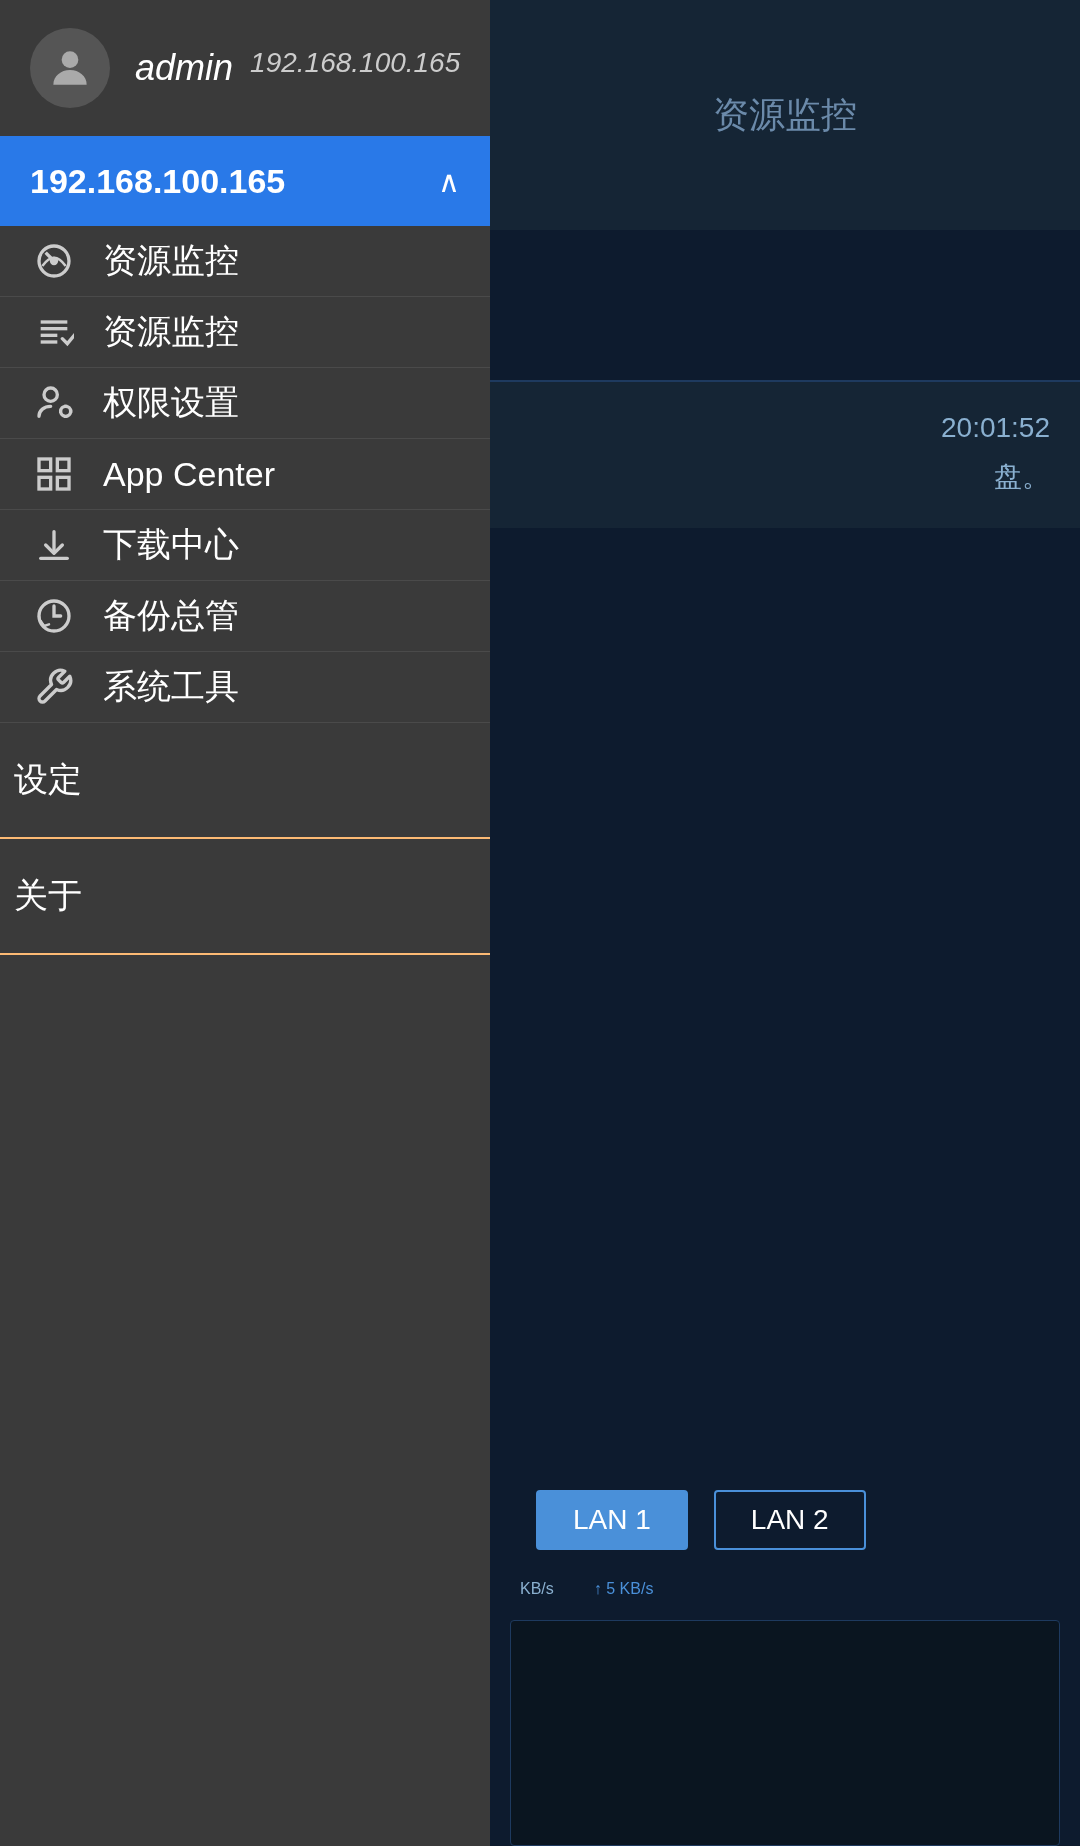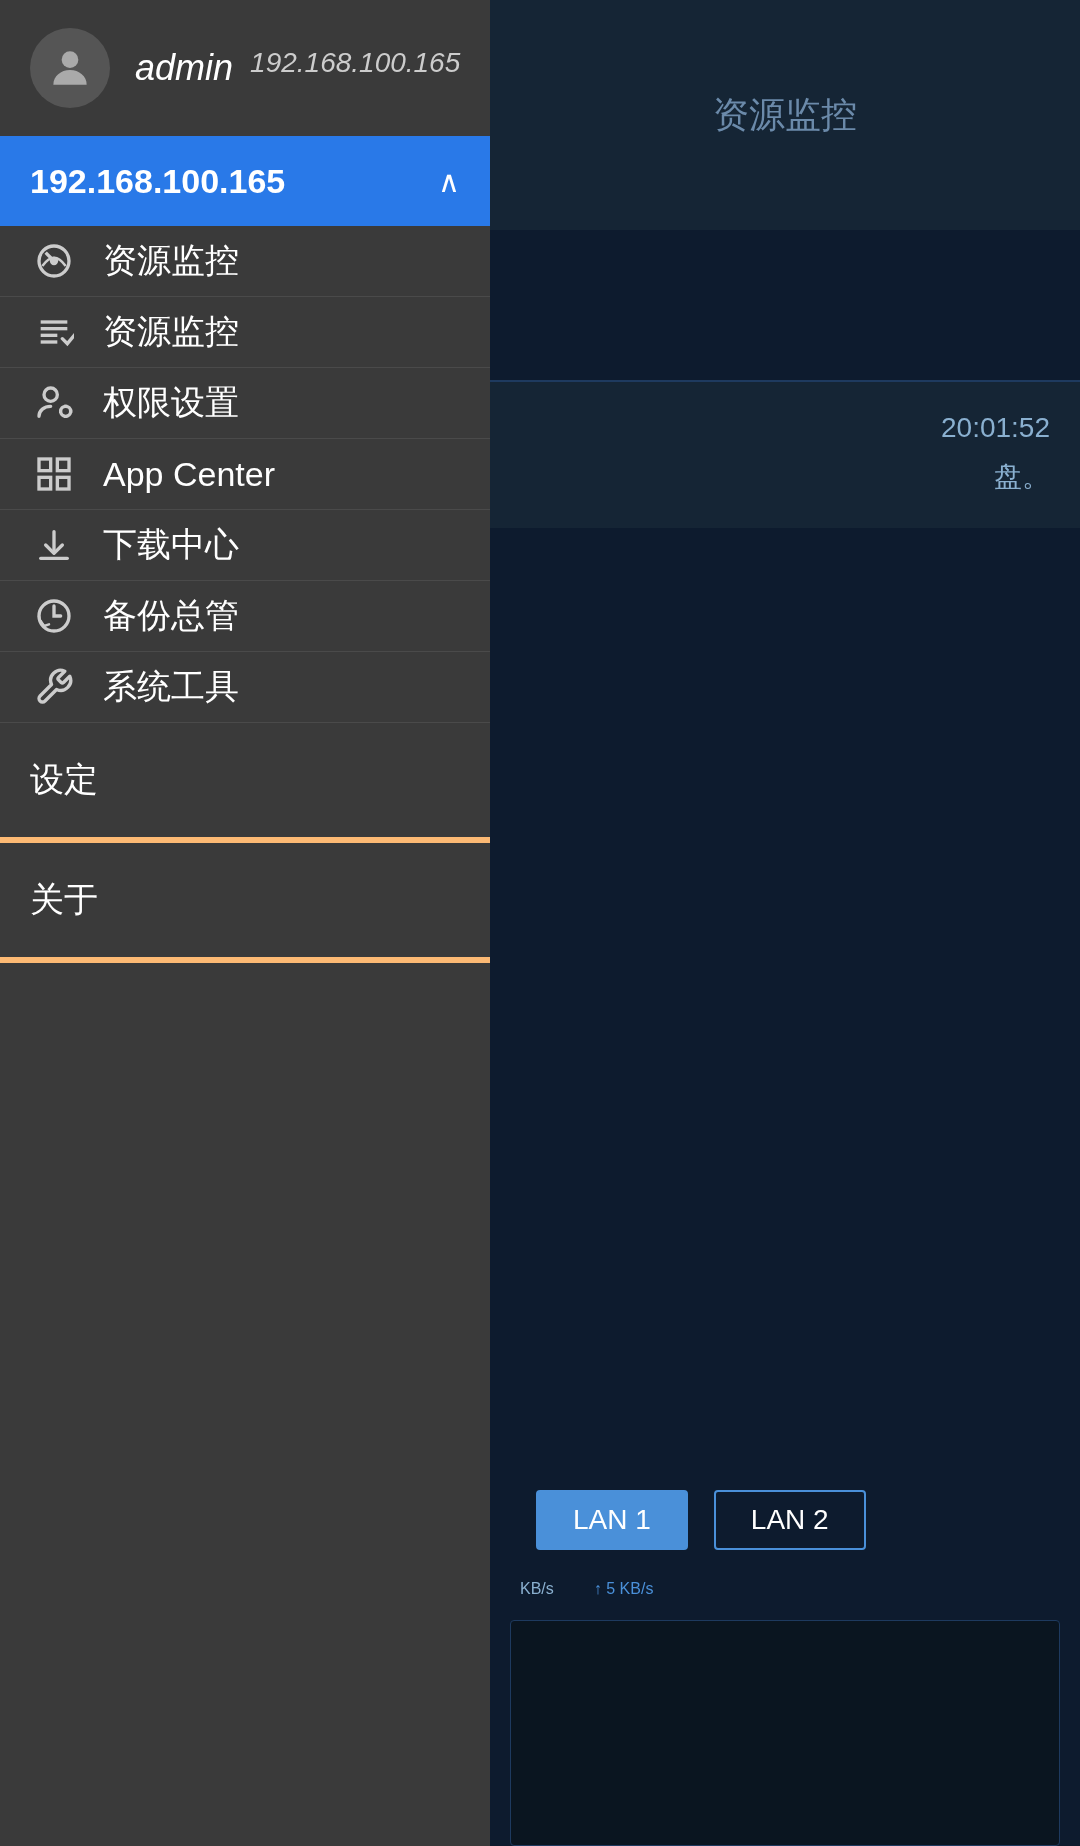--- a/index.html
+++ b/index.html
@@ -228,22 +228,22 @@
       stroke-width: 2;
     }
 
     .menu-item-label {
       color: white;
       font-size: 34px;
       font-weight: 500;
     }
 
     .menu-simple-item {
-      padding: 34px 30px;
-      border-bottom: 6px solid #fdba74;
+      padding: 34px 14px;
+      border-bottom: 2px solid #fdba74;
       cursor: pointer;
     }
 
     .menu-simple-item-label {
       color: white;
       font-size: 34px;
       font-weight: 400;
     }
 
     .speed-up {

